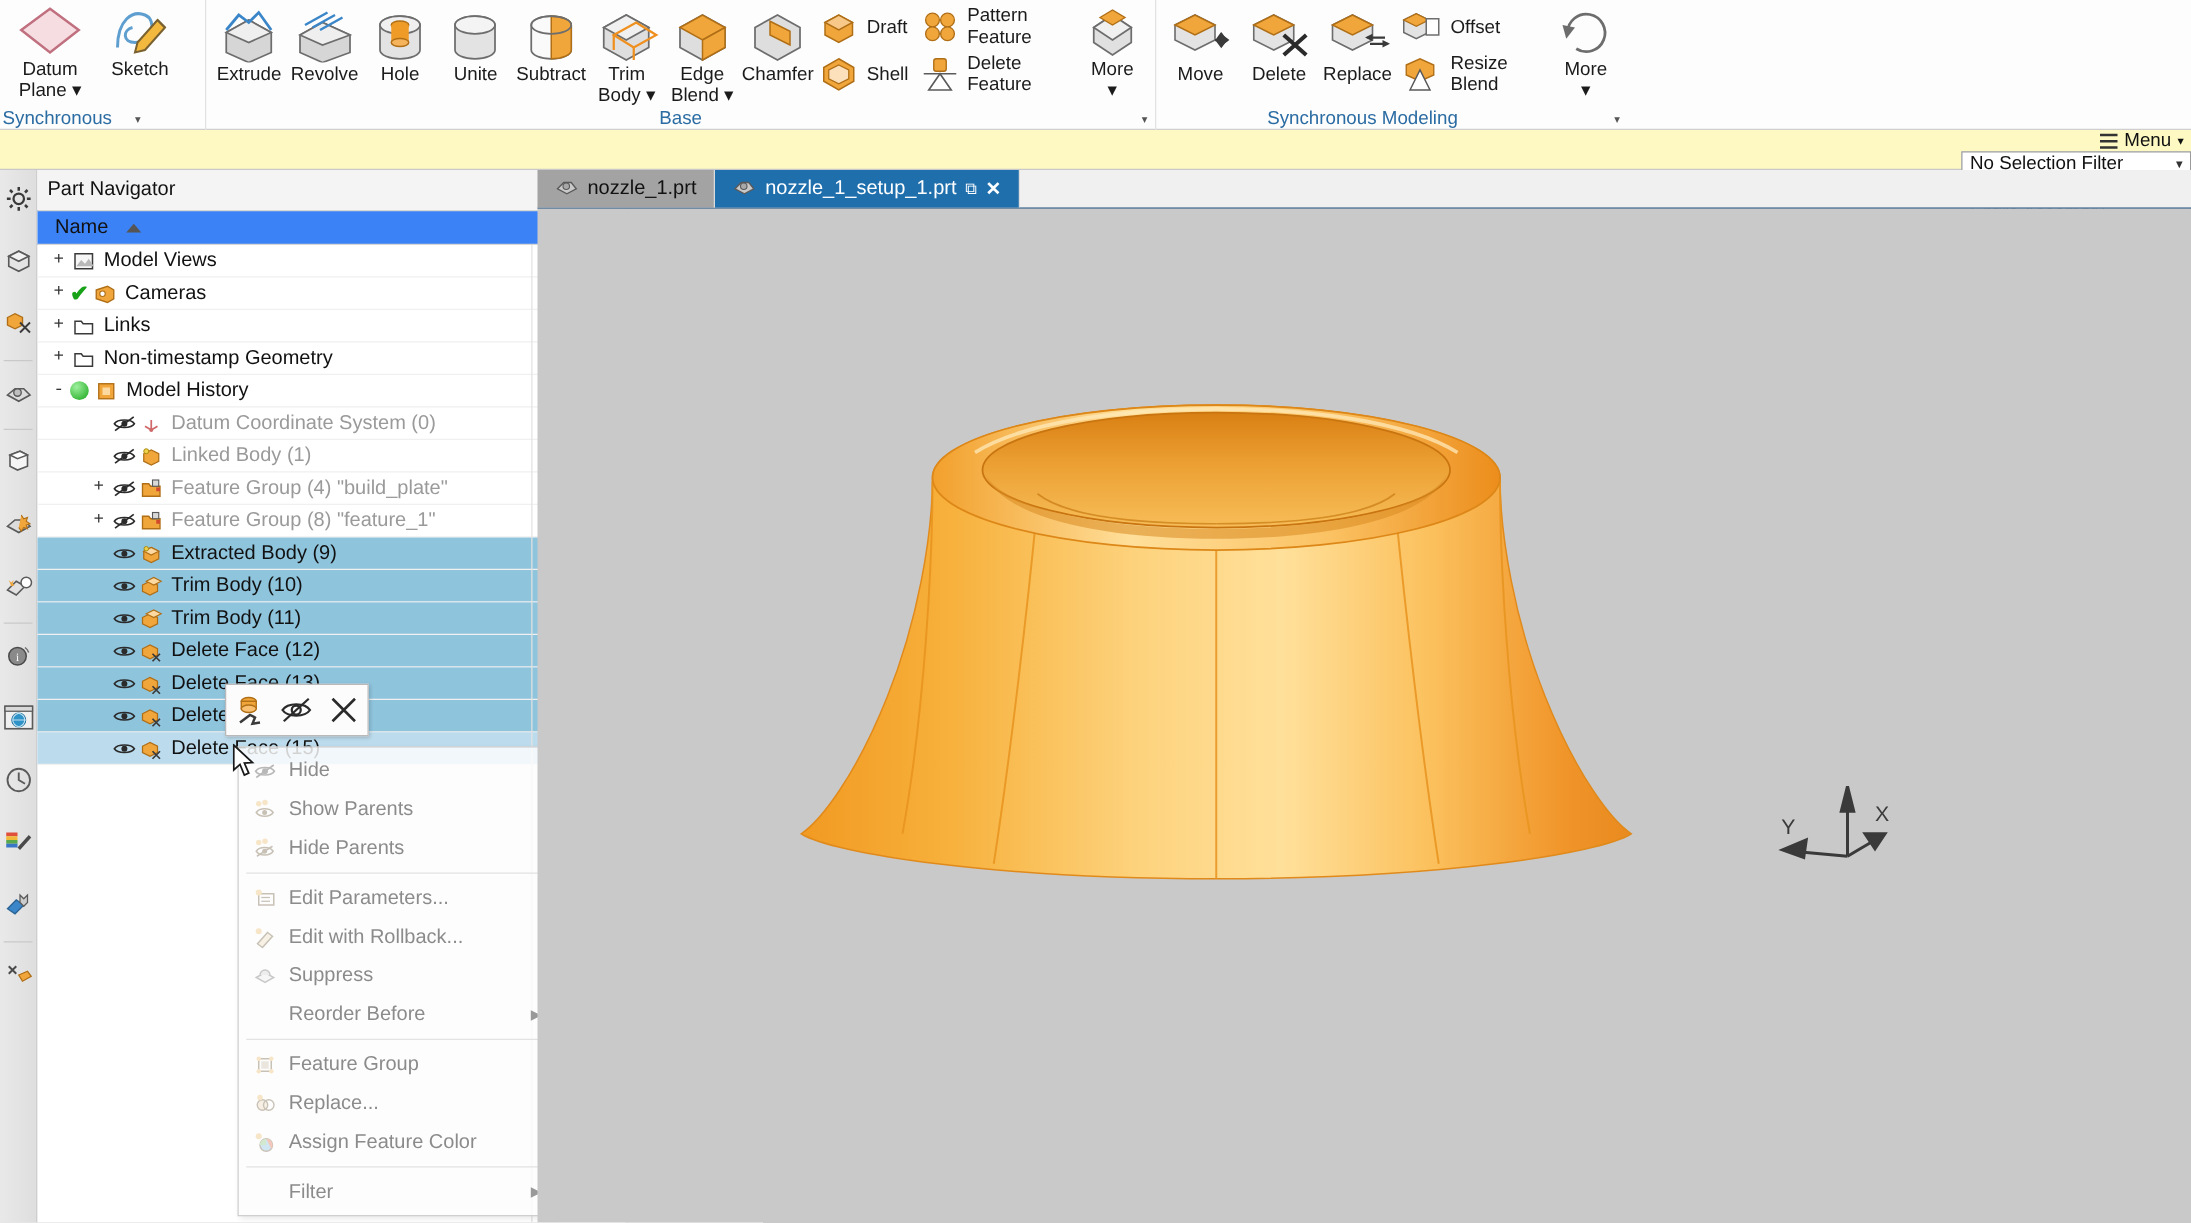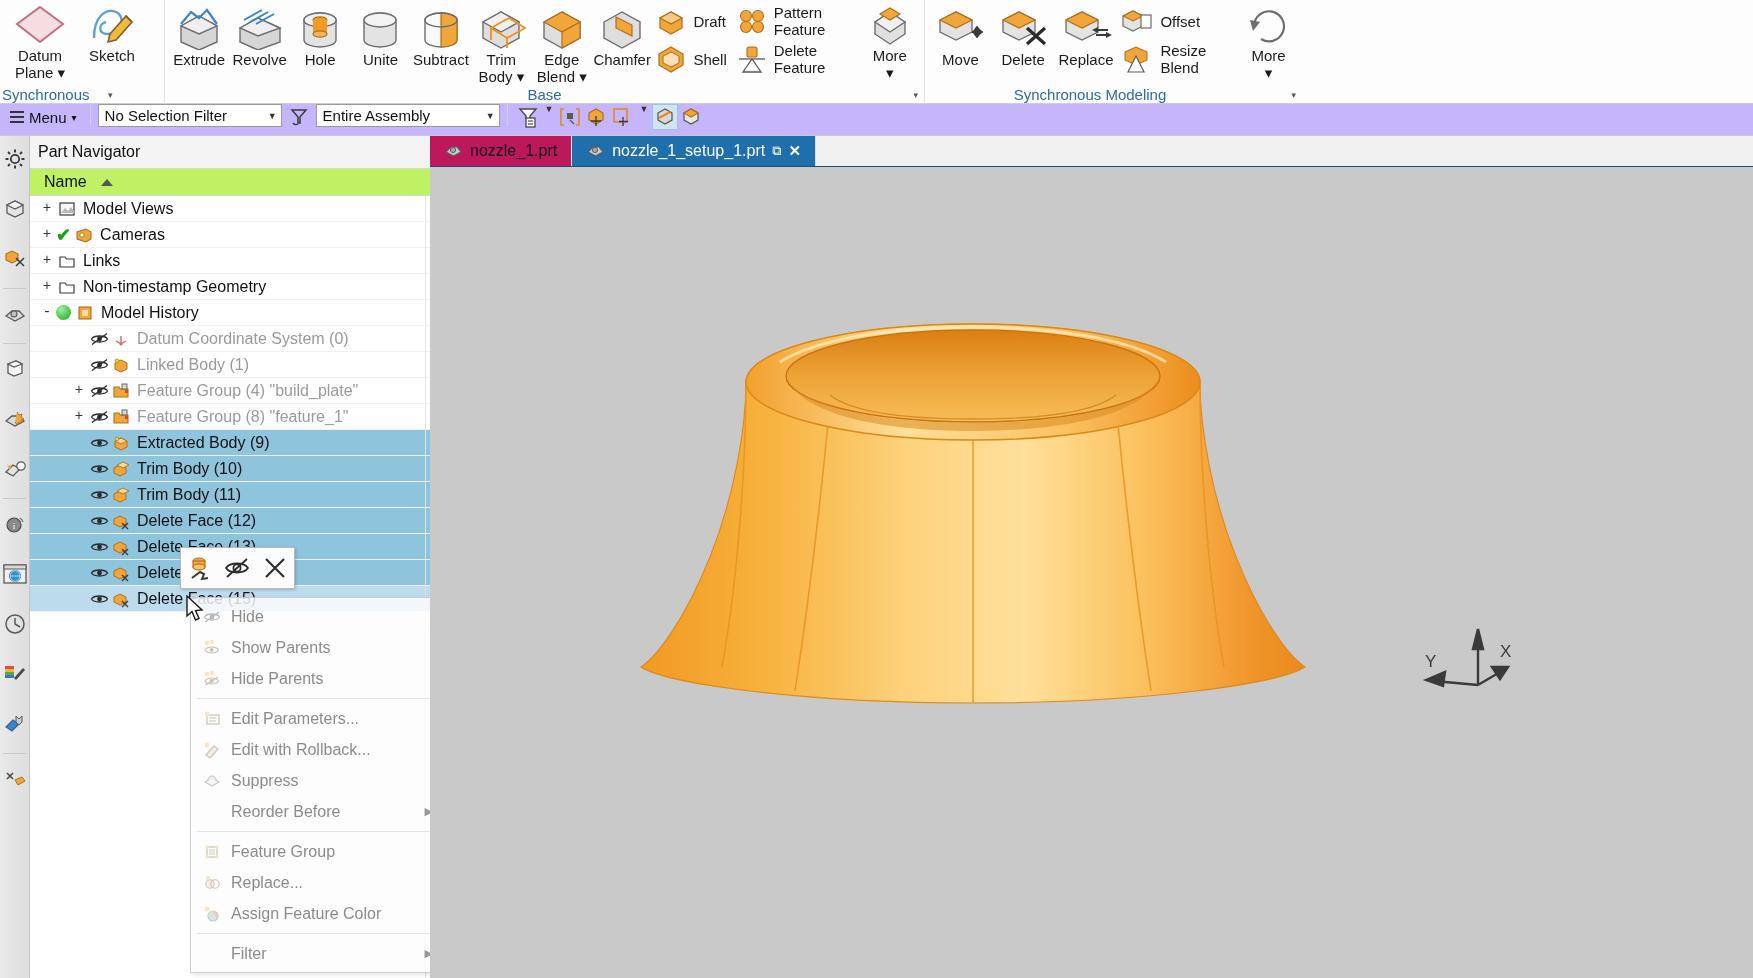--- a/index.html
+++ b/index.html
@@ -46,22 +46,22 @@
     height: 38px; padding: 0 6px 0 2px; cursor: default;
   }
   .rbtn-h .lbl { font-size: 15px; color: #1b1b1b; margin-left: 5px; }
 
   .ico { position: relative; display: inline-block; }
   .ico svg { display: block; }
 
   
   .cmdbar {
     position: absolute; left: 0; top: 104px; width: 1753px; height: 32px;
-    background: #c4b5fd; border-bottom: 1px solid #c8c8c8;
-    display: flex; align-items: flex-start; padding-left: 4px;
+    background: #fef9c3; border-bottom: 1px solid #c8c8c8;
+    display: flex; align-items: flex-end; padding-left: 4px; flex-direction: column;
   }
   .menu-btn { display:flex; align-items:center; gap:5px; padding:0 6px; height:26px; font-size:15px; color:#111; }
   .hamburger { display:flex; flex-direction:column; gap:3px; }
   .hamburger span { display:block; width:14px; height:2px; background:#333; }
   .vsep { width:1px; height:22px; background:#d0d0d0; margin:0 7px; }
   .combo {
     height: 23px; border: 1px solid #9b9b9b; background: #fff;
     display: flex; align-items: center; justify-content: space-between;
     padding: 0 4px 0 6px; font-size: 15px; color: #111;
   }
@@ -87,21 +87,21 @@
   }
   .pnav-title {
     height: 32px; display: flex; align-items: center; justify-content: space-between;
     padding: 0 12px 0 8px; font-size: 16px; color: #111;
     background: #f4f4f4;
   }
   .pin-box { width: 15px; height: 14px; border: 2px solid #333; }
   .pnav-head {
     height: 28px; display: flex; align-items: center;
     border-top: 1px solid #d6d6d6; border-bottom: 1px solid #d6d6d6;
-    background: #bef264; font-size: 16px; color: #111;
+    background: #3b82f6; font-size: 16px; color: #111;
   }
   .pnav-head .col-name { flex: 1; padding-left: 14px; display:flex; align-items:center; gap:14px; }
   .pnav-head .col-c { width: 34px; border-left: 1px solid #dcdcdc; padding-left: 5px; height:100%; display:flex; align-items:center;}
   .sort-tri { width:0;height:0;border-left:6px solid transparent;border-right:6px solid transparent;border-bottom:7px solid #555; }
 
   .tree { position: relative; }
   .trow {
     height: 26px; display: flex; align-items: center;
     font-size: 16px; color: #111; position: relative;
     border-bottom: 1px solid #f0f0f0;
@@ -150,21 +150,21 @@
 
   
   .tabstrip {
     position: absolute; left: 430px; top: 136px; width: 1323px; height: 31px;
     background: #f0f0f0; border-bottom: 1px solid #1f4e79;
     display: flex; align-items: stretch;
   }
   .tab {
     display: flex; align-items: center; gap: 7px;
     padding: 0 14px; font-size: 16px; color: #111;
-    background: #be185d; border-right: 1px solid #dcdcdc;
+    background: #a3a3a3; border-right: 1px solid #dcdcdc;
   }
   .tab.active { background: #1f6fad; color: #fff; }
   .tab .closex { font-size: 15px; font-weight: bold; }
   .tab .modx { font-size: 13px; }
 
   .graphics {
     position: absolute; left: 430px; top: 167px; width: 1323px; height: 811px;
     background: #c9c9c9;
     overflow: hidden;
   }

